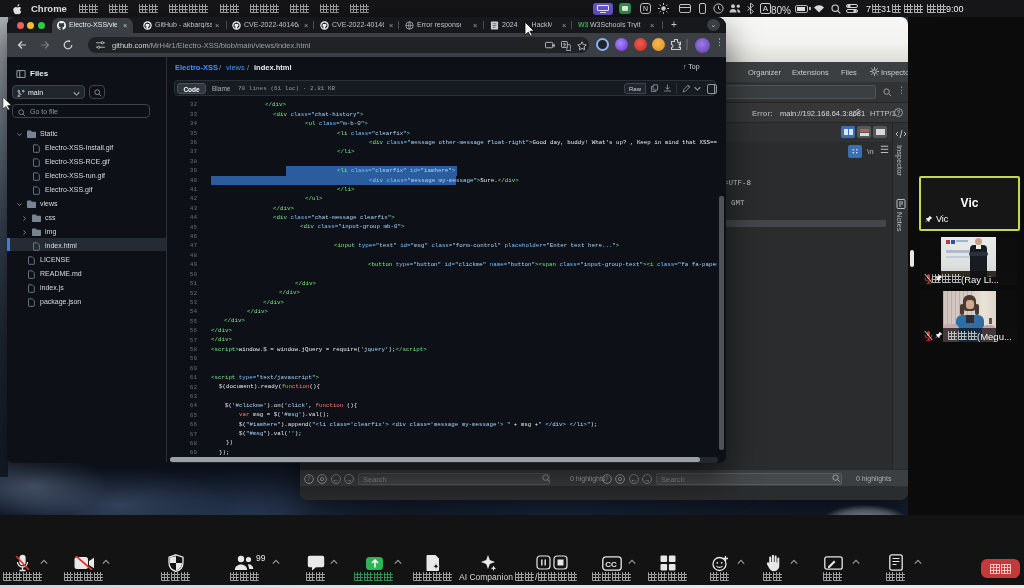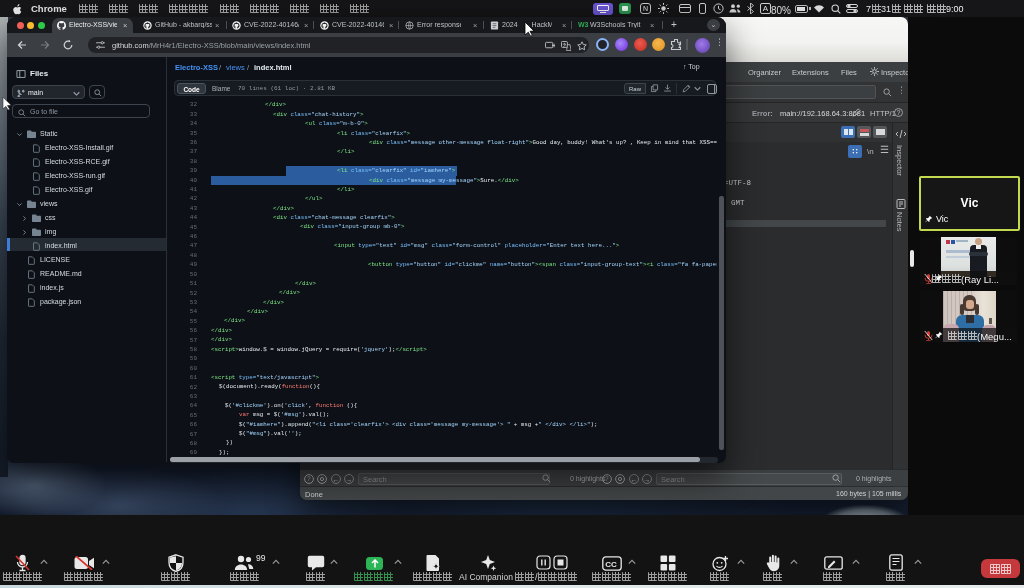--- a/index.html
+++ b/index.html
@@ -201,24 +201,20 @@
     <div class="a" style="left:329px;top:3.5px;width:10px;height:10px;border:1px solid #8c8e90;border-radius:50%;color:#c6c8ca;font-size:7px;text-align:center;line-height:9px">←</div>
     <div class="a" style="left:342px;top:3.5px;width:10px;height:10px;border:1px solid #8c8e90;border-radius:50%;color:#c6c8ca;font-size:7px;text-align:center;line-height:9px">→</div>
     <div class="a" style="left:356px;top:2.5px;width:186px;height:12px;background:#46494b;border:1px solid #5a5d5f;border-radius:2px;color:#909294;font-size:7.5px;padding:1px 4px">Search</div>
     <svg class="a" style="left:532px;top:4px" width="9" height="9" viewBox="0 0 10 10">
           <circle cx="4" cy="4" r="3" fill="none" stroke="#a6a8aa"></circle>
           <line x1="6.3" y1="6.3" x2="9" y2="9" stroke="#a6a8aa"></line>
         </svg>
     <span class="a" style="left:556px;top:4.5px;color:#aeb0b2;font-size:7px">0 highlights</span>
   </div>
 
-  <div class="a" style="left:0;top:470px;width:608px;height:13px;background:#434648;border-radius:0 0 7px 7px;color:#cfd1d3;font-size:7.5px">
-    <span class="a" style="left:5px;top:2.5px">Done</span>
-    <span class="a" style="left:536px;top:2.5px;white-space:nowrap;font-size:7px">160 bytes | 105 millis</span>
-  </div>
 </div>
 
 <div class="a" style="left:7px;top:17px;width:719px;height:446px;background:#0d1117;border-radius:9px 9px 7px 7px;box-shadow:0 14px 34px rgba(0,0,0,.6)">
 
   <div class="a" style="left:0;top:0;width:719px;height:16px;background:#17181b;border-radius:9px 9px 0 0">
     <div class="a" style="left:9.5px;top:4.5px;width:7px;height:7px;border-radius:50%;background:#f35f57"></div>
     <div class="a" style="left:20px;top:4.5px;width:7px;height:7px;border-radius:50%;background:#fbbd2e"></div>
     <div class="a" style="left:30.5px;top:4.5px;width:7px;height:7px;border-radius:50%;background:#2ccb47"></div>
     <div class="a" style="left:45px;top:1px;width:81px;height:15px;background:#3b3e42;border-radius:7px 7px 0 0"></div>
     <svg class="a" style="left:50px;top:4px" width="9" height="9" viewBox="0 0 16 16">

